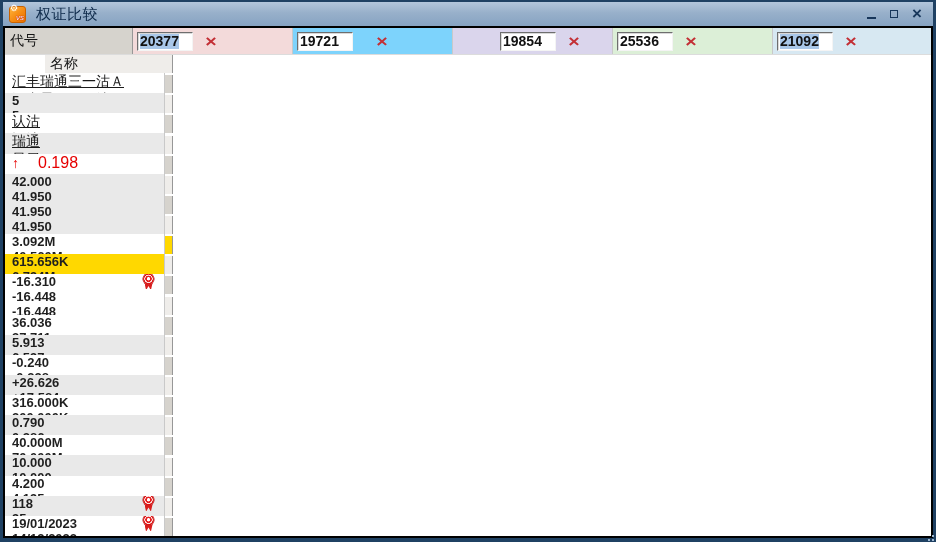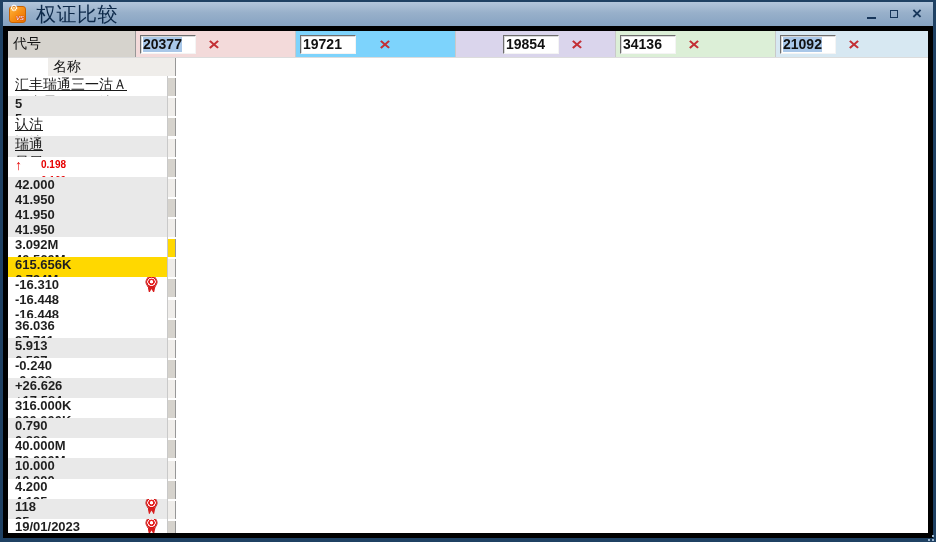--- a/index.html
+++ b/index.html
@@ -7,47 +7,47 @@
     background:#1f4163;padding:2px 3px 4px 3px;overflow:hidden;}
   
   .titlebar{height:24px;display:flex;align-items:center;padding:0 10px 0 6px;
     background:linear-gradient(180deg,#b3c6db 0%,#98b0ca 45%,#86a3c2 100%);}
   .appicon{position:relative;width:17px;height:17px;border-radius:3px;flex:0 0 auto;
     background:linear-gradient(135deg,#ffb43c 0%,#f58a12 55%,#e86f00 100%);
     border:1px solid #c96200;box-sizing:border-box;}
   .appicon .gear{position:absolute;left:0px;top:-3px;font-size:9px;color:#fff;line-height:1;}
   .appicon .vs{position:absolute;right:1px;bottom:0px;font-size:8px;font-weight:normal;font-style:italic;
     color:#fff;line-height:1;text-shadow:0 0 1px #b00,0 0 1px #b00;}
-  .title{margin-left:10px;font-size:20px;color:#0e2a4a;letter-spacing:0.5px;}
+  .title{margin-left:10px;font-size:15px;color:#0e2a4a;letter-spacing:0.5px;}
   .controls{margin-left:auto;display:flex;align-items:center;gap:11px;}
   .wbtn{display:flex;align-items:center;justify-content:center;width:12px;height:12px;cursor:default;}
   .glyph-min{width:9px;height:8px;border-bottom:2px solid #17365a;}
   .glyph-max{width:8px;height:8px;border:1.5px solid #17365a;box-sizing:border-box;}
   .btn-close{font-size:17px;font-weight:600;color:#17365a;line-height:10px;}
   
   .content{box-sizing:border-box;width:930px;height:512px;background:#fff;
-    border:5px solid #000000;overflow:hidden;}
+    border:2px solid #000000;overflow:hidden;}
   .row{display:flex;}
   .code-row{height:27px;border-bottom:1px solid #dcdcdc;box-sizing:border-box;}
   .cell-label{width:128px;flex:0 0 128px;box-sizing:border-box;border-right:1px solid #979797;
     font-size:14px;color:#141414;padding-left:5px;display:flex;align-items:center;overflow:hidden;white-space:nowrap;}
   .cell{width:160px;flex:0 0 160px;box-sizing:border-box;border-right:1px solid #c9c9c9;
     display:flex;align-items:center;padding-left:7px;position:relative;overflow:hidden;white-space:nowrap;}
   .tbody{display:flex;flex-direction:column;}
   .drow{height:20.125px;}
   .drow .cell-label{background:#efedea;margin-left:40px;}
   .drow .cell{background:#ffffff;}
   .drow.odd .cell-label{background:#d6d3cd;}
   .drow.odd .cell{background:#e9e9e9;}
   .drow.hl .cell-label,.drow.hl .cell{background:#ffd800;}
   .code-row .cell-label{background:#d6d3cd;}
   .txt{font-size:14px;color:#1a1a1a;text-decoration:underline;}
   .num{font-size:13px;font-weight:bold;color:#1f1f1f;}
   .price .arrow{font-size:14px;font-weight:bold;color:#e60000;width:26px;flex:0 0 26px;}
-  .price .pval{font-size:10px;font-weight:bold;color:#e60000;}
+  .price .pval{font-size:16px;font-weight:normal;color:#e60000;}
   
   .code-cell{padding-left:4px;}
   .code-input{width:56px;height:19px;box-sizing:border-box;background:#fff;
     border:1px solid;border-color:#6e6e6e #f4f4f4 #f4f4f4 #6e6e6e;
     box-shadow:inset 1px 1px 0 rgba(0,0,0,0.15);
     display:flex;align-items:center;padding:0 2px;}
   .code-text{font-size:14px;font-weight:bold;color:#111;line-height:15px;}
   .code-text.selected{background:#a9c7e8;}
   .removex{margin-left:13px;font-size:17px;font-weight:bold;color:#c32f35;line-height:1;
     transform:scaleX(1.15);}
@@ -103,21 +103,21 @@
           <span class="removex">×</span>
         </div>
         <div class="cell code-cell" style="background: rgb(218, 213, 236); padding-left: 47px;">
           <div class="code-input">
             <span class="code-text">19854</span>
           </div>
           <span class="removex">×</span>
         </div>
         <div class="cell code-cell" style="background: rgb(220, 239, 215);">
           <div class="code-input">
-            <span class="code-text">34136</span>
+            <span class="code-text">25536</span>
           </div>
           <span class="removex">×</span>
         </div>
         <div class="cell code-cell" style="background: rgb(215, 232, 242);">
           <div class="code-input">
             <span class="code-text selected">21092</span>
           </div>
           <span class="removex">×</span>
         </div>
       </div>

